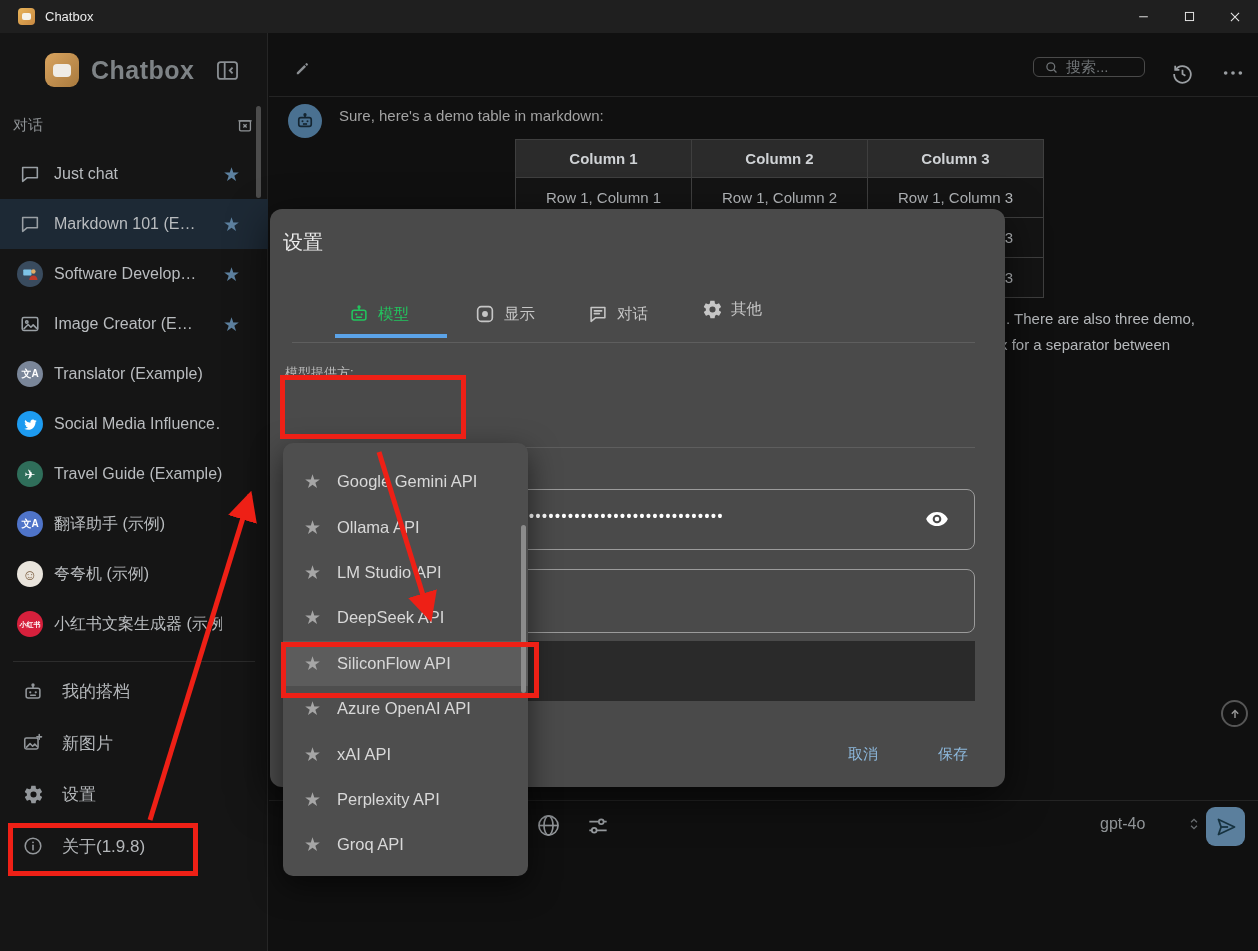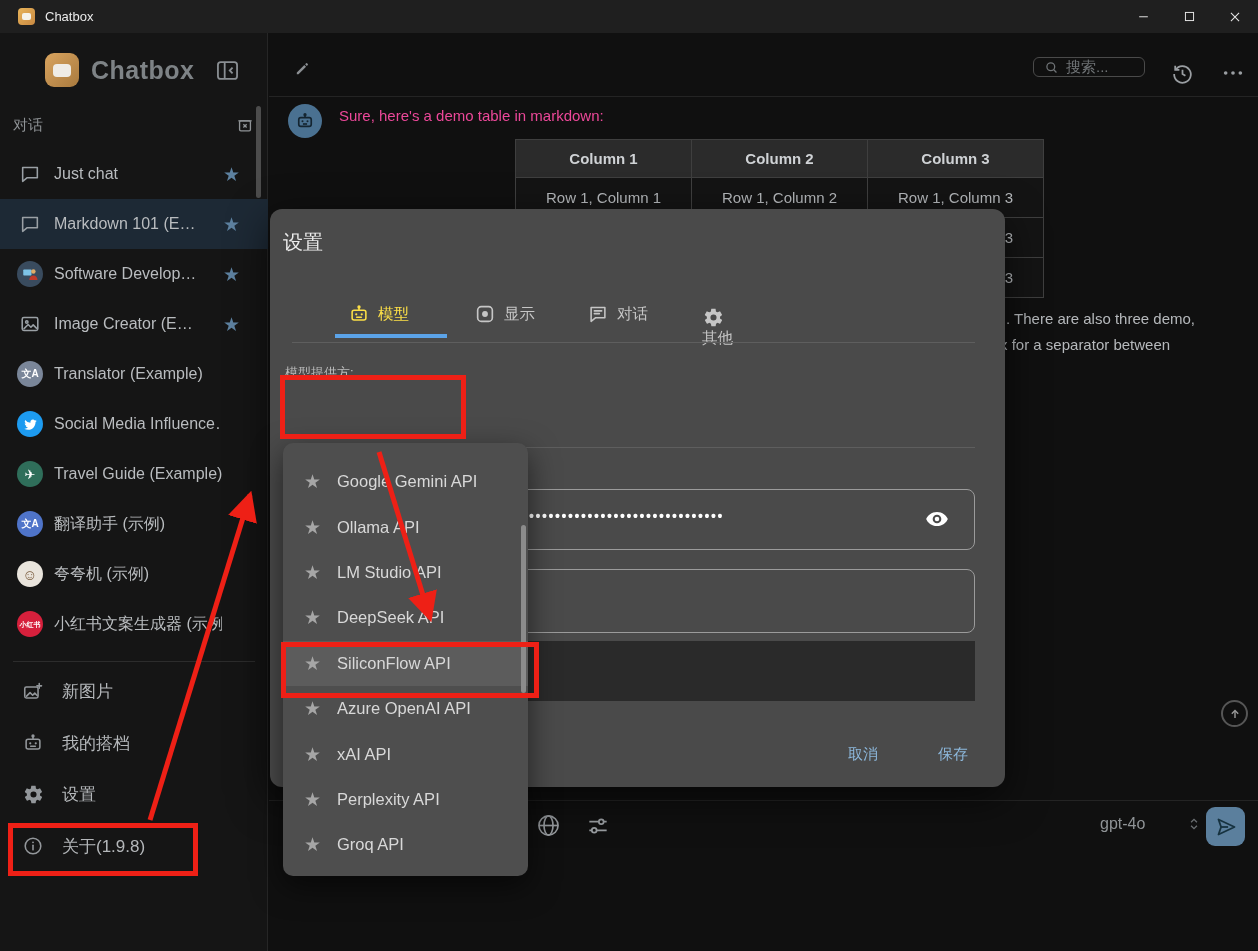--- a/index.html
+++ b/index.html
@@ -40,40 +40,40 @@
   
   .main-title{position:absolute;left:284px;top:60px;color:#c6cacd;font-size:20px;display:flex;align-items:center;}
   .main-title .pen{margin-left:10px;color:#8b8f93;}
   .searchbox{position:absolute;left:1033px;top:57px;width:112px;height:20px;border:1px solid #4a4a4a;border-radius:6px;display:flex;align-items:center;color:#6f7376;}
   .searchbox .ph{font-size:15px;color:#6f7376;margin-left:6px;}
   .hdr-ic{position:absolute;color:#9a9ea2;}
   .hdr-line{position:absolute;left:269px;top:96px;width:989px;height:1px;background:#242424;}
 
   
   .bot-avatar{position:absolute;left:288px;top:104px;width:34px;height:34px;border-radius:50%;background:#4a7191;display:flex;align-items:center;justify-content:center;color:#142531;}
-  .bot-msg{position:absolute;left:339px;top:107px;color:#ec4899;font-size:15px;}
+  .bot-msg{position:absolute;left:339px;top:107px;color:#a3a3a3;font-size:15px;}
   .md-table{position:absolute;left:515px;top:139px;border-collapse:collapse;z-index:1;}
   .md-table th{width:176px;height:38px;background:#2b2b2b;border:1px solid #3f3f3f;color:#cfd2d5;font-size:15px;font-weight:bold;text-align:center;}
   .md-table td{width:176px;height:40px;border:1px solid #3f3f3f;color:#b6b9bc;font-size:15px;text-align:center;background:#141414;}
   .frag{position:absolute;color:#b6b9bc;font-size:15px;z-index:1;white-space:nowrap;}
   .scrolltop{position:absolute;left:1221px;top:700px;width:27px;height:27px;border:2px solid #565656;border-radius:50%;display:flex;align-items:center;justify-content:center;color:#9a9a9a;z-index:2;}
 
   
   .input-line{position:absolute;left:269px;top:800px;width:989px;height:1px;background:#242424;}
   .in-ic{position:absolute;color:#9a9ea2;}
   .model-sel{position:absolute;left:1100px;top:815px;display:flex;align-items:center;color:#8f9396;font-size:16px;gap:36px;}
   .send-btn{position:absolute;left:1206px;top:807px;width:39px;height:39px;border-radius:9px;background:#5b7f9d;display:flex;align-items:center;justify-content:center;color:#16323f;}
 
   
   .modal{position:absolute;left:270px;top:209px;width:735px;height:578px;background:#4a4a4a;border-radius:12px;box-shadow:0 12px 40px rgba(0,0,0,.6);z-index:20;}
   .modal-title{position:absolute;left:13px;top:20px;color:#ececec;font-size:20px;}
   .tabs{position:absolute;left:0;top:86px;height:40px;width:100%;}
   .tab{position:absolute;display:flex;align-items:center;font-size:15.5px;color:#c6c6c6;}
   .tab .ticon{margin-right:8px;display:flex;}
-  .tab.active{color:#fde047;}
+  .tab.active{color:#22c55e;}
   .tab-underline{position:absolute;left:65px;top:125px;width:112px;height:4px;background:#5ba3e8;}
   .m-div{position:absolute;left:22px;width:683px;height:1px;background:#5e5e5e;}
   .prov-label{position:absolute;left:15px;top:155px;color:#bdbdbd;font-size:13px;}
   .prov-btn{position:absolute;left:15px;top:180px;width:167px;height:44px;background:#8ec9f3;border-radius:9px;display:flex;align-items:center;justify-content:center;color:#15303f;font-size:15px;font-weight:bold;letter-spacing:.6px;}
   .prov-btn .chev{margin-left:10px;display:flex;color:#15303f;}
   .field{position:absolute;left:33px;width:672px;border:1px solid #9b9b9b;border-radius:8px;background:transparent;}
   .dots{position:absolute;left:17px;top:18px;color:#fff;font-size:14px;font-weight:bold;letter-spacing:1.6px;white-space:nowrap;overflow:hidden;width:586px;}
   .eye{position:absolute;right:24px;top:16px;color:#fff;}
   .dark-row{position:absolute;left:33px;top:432px;width:672px;height:60px;background:#2a2a2a;}
   .dlg-btn{position:absolute;font-size:15px;color:#8db8dc;}
@@ -225,39 +225,39 @@
             <span class="av" style="background:#d6203c;font-size:7px;">小红书</span>
           </span>
           <span class="clabel">小红书文案生成器 (示例)</span>
         </div>
       </div>
     <div class="side-divider"></div>
     <div class="menu-list" id="menu-list">
         <div class="mitem">
           <span class="cicon">
             <svg width="22" height="22" viewBox="0 0 24 24" fill="none" stroke="currentColor" stroke-width="1.7" stroke-linecap="round" stroke-linejoin="round">
-              <rect x="3" y="6.5" width="14.5" height="12" rx="1.8"></rect>
-              <path d="M5 16.5l3.8-3.8 2.8 2.8 2.3-2.3 2.6 2.6"></path>
-              <path d="M18.8 2.8v5M16.3 5.3h5"></path>
-            </svg>
-          </span>
-          <span class="mlabel">新图片</span>
-        </div>
-        <div class="mitem">
-          <span class="cicon">
-            <svg width="22" height="22" viewBox="0 0 24 24" fill="none" stroke="currentColor" stroke-width="1.7" stroke-linecap="round" stroke-linejoin="round">
               <rect x="4.5" y="8" width="15" height="10.5" rx="2.2"></rect>
               <path d="M12 8V5.4"></path>
               <circle cx="12" cy="4.4" r="1" fill="currentColor"></circle>
               <circle cx="9" cy="12.4" r="1.2" fill="currentColor" stroke="none"></circle>
               <circle cx="15" cy="12.4" r="1.2" fill="currentColor" stroke="none"></circle>
               <path d="M9.5 15.6h5"></path>
             </svg>
           </span>
           <span class="mlabel">我的搭档</span>
+        </div>
+        <div class="mitem">
+          <span class="cicon">
+            <svg width="22" height="22" viewBox="0 0 24 24" fill="none" stroke="currentColor" stroke-width="1.7" stroke-linecap="round" stroke-linejoin="round">
+              <rect x="3" y="6.5" width="14.5" height="12" rx="1.8"></rect>
+              <path d="M5 16.5l3.8-3.8 2.8 2.8 2.3-2.3 2.6 2.6"></path>
+              <path d="M18.8 2.8v5M16.3 5.3h5"></path>
+            </svg>
+          </span>
+          <span class="mlabel">新图片</span>
         </div>
         <div class="mitem">
           <span class="cicon">
             <svg width="21" height="21" viewBox="0 0 24 24">
               <path d="M19.4 13c0-.3.1-.6.1-1s0-.7-.1-1l2.1-1.6c.2-.2.3-.5.1-.7l-2-3.5c-.1-.2-.4-.3-.6-.2l-2.5 1a7 7 0 0 0-1.7-1l-.4-2.6c0-.2-.2-.4-.5-.4h-4c-.2 0-.4.2-.5.4l-.4 2.6c-.6.3-1.2.6-1.7 1l-2.5-1c-.2-.1-.5 0-.6.2l-2 3.5c-.1.2-.1.5.1.7L4.5 11c0 .3-.1.6-.1 1s0 .7.1 1l-2.1 1.6c-.2.2-.3.5-.1.7l2 3.5c.1.2.4.3.6.2l2.5-1c.5.4 1.1.7 1.7 1l.4 2.6c0 .2.2.4.5.4h4c.2 0 .4-.2.5-.4l.4-2.6c.6-.3 1.2-.6 1.7-1l2.5 1c.2.1.5 0 .6-.2l2-3.5c.1-.2.1-.5-.1-.7L19.4 13zM12 15.5a3.5 3.5 0 1 1 0-7 3.5 3.5 0 0 1 0 7z" fill="currentColor"></path>
             </svg>
           </span>
           <span class="mlabel">设置</span>
         </div>
         <div class="mitem">
@@ -412,21 +412,21 @@
         </div>
         <div class="tab" style="left: 317px; top: 8px;">
           <span class="ticon">
             <svg width="22" height="22" viewBox="0 0 24 24" fill="none" stroke="currentColor" stroke-width="1.7" stroke-linecap="round" stroke-linejoin="round">
               <path d="M4.5 5h15v11h-10l-5 4z"></path>
               <path d="M8 8.6h8M8 11.6h5.5"></path>
             </svg>
           </span>
           <span>对话</span>
         </div>
-        <div class="tab" style="left: 432px; top: 12px; flex-direction: column;">
+        <div class="tab" style="left: 432px; top: 4px;">
           <span class="ticon">
             <svg width="21" height="21" viewBox="0 0 24 24">
               <path d="M19.4 13c0-.3.1-.6.1-1s0-.7-.1-1l2.1-1.6c.2-.2.3-.5.1-.7l-2-3.5c-.1-.2-.4-.3-.6-.2l-2.5 1a7 7 0 0 0-1.7-1l-.4-2.6c0-.2-.2-.4-.5-.4h-4c-.2 0-.4.2-.5.4l-.4 2.6c-.6.3-1.2.6-1.7 1l-2.5-1c-.2-.1-.5 0-.6.2l-2 3.5c-.1.2-.1.5.1.7L4.5 11c0 .3-.1.6-.1 1s0 .7.1 1l-2.1 1.6c-.2.2-.3.5-.1.7l2 3.5c.1.2.4.3.6.2l2.5-1c.5.4 1.1.7 1.7 1l.4 2.6c0 .2.2.4.5.4h4c.2 0 .4-.2.5-.4l.4-2.6c.6-.3 1.2-.6 1.7-1l2.5 1c.2.1.5 0 .6-.2l2-3.5c.1-.2.1-.5-.1-.7L19.4 13zM12 15.5a3.5 3.5 0 1 1 0-7 3.5 3.5 0 0 1 0 7z" fill="currentColor"></path>
             </svg>
           </span>
           <span>其他</span>
         </div>
       </div>
     <div class="tab-underline"></div>
     <div class="m-div" style="top:133px;"></div>

